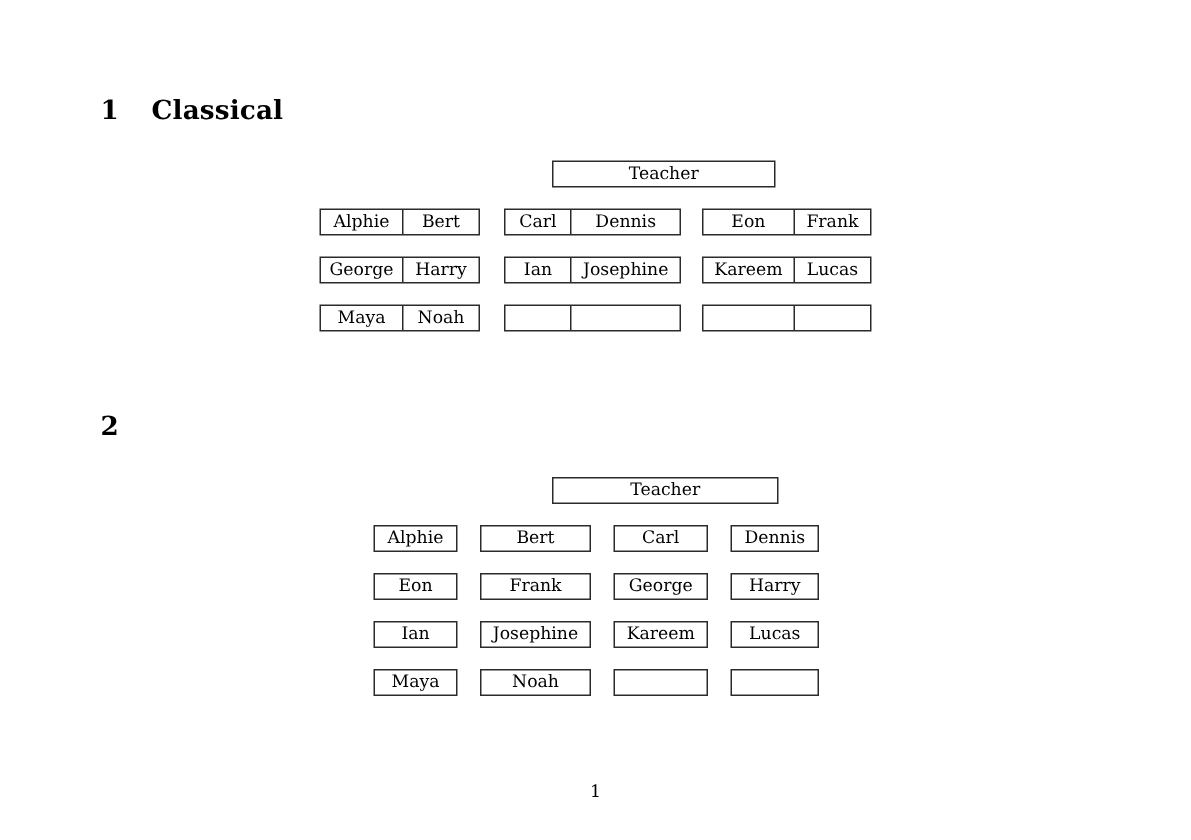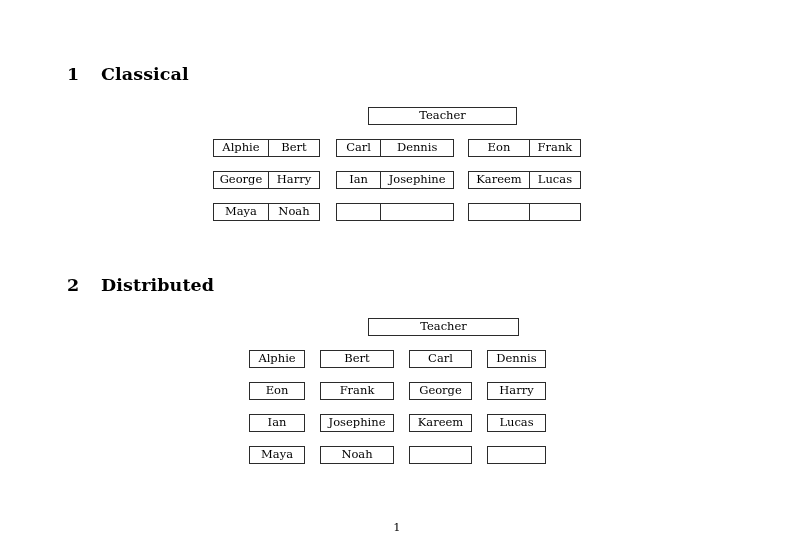--- a/index.html
+++ b/index.html
@@ -168,21 +168,20 @@
       <span class="cell">Lucas</span>
     </div>
     <div class="box cl-g2 cl-r2">
       <span class="cell"></span>
       <span class="cell"></span>
     </div>
   </div>
 
   <div class="section-heading" id="heading-distributed">
     <span class="sec-num">2</span>
-    <span class="sec-title">Distributed</span>
   </div>
 
   <div id="fig-distributed">
 
     <div class="box teacher-box">
       <span class="cell">Teacher</span>
     </div>
 
     <div class="box ds-c0 ds-r0">
       <span class="cell">Alphie</span>

